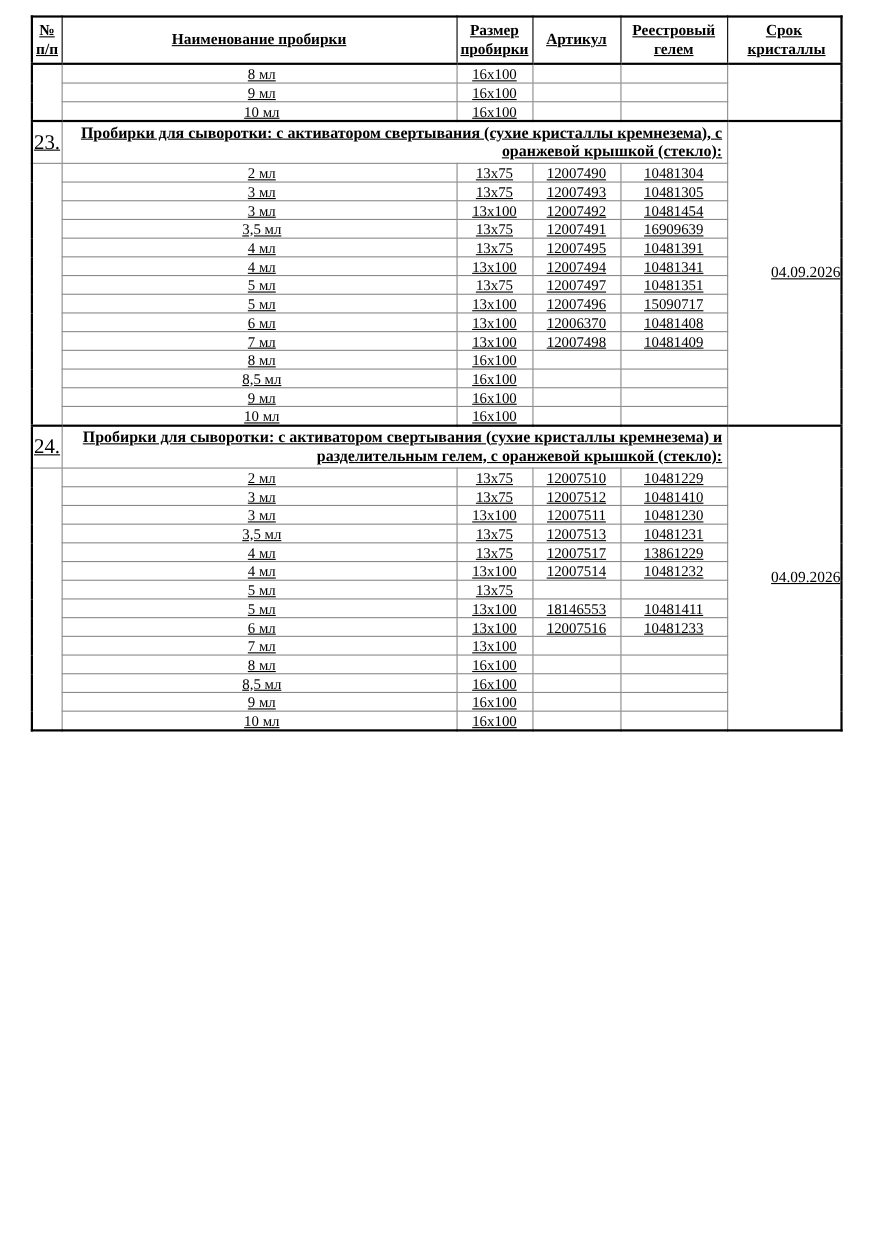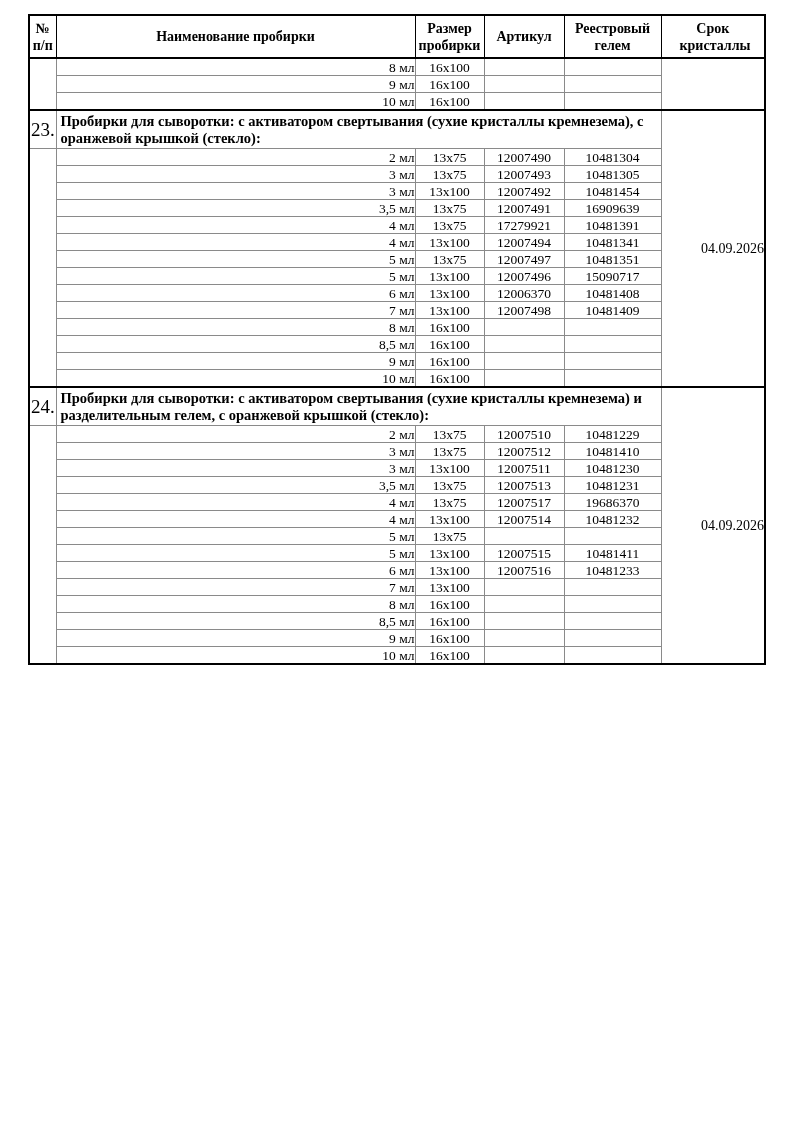--- a/index.html
+++ b/index.html
@@ -3,21 +3,21 @@
 <meta charset="utf-8">
 <style>
   html, body { margin: 0; padding: 0; }
   body {
     width: 800px; height: 1131px;
     background: #ffffff;
     position: relative;
     font-family: "Liberation Serif", serif;
     color: #000;
   }
-  .doc-table-wrap { position: absolute; left: 28px; top: 14px; }
+  .doc-table-wrap { position: absolute; left: 28px; top: 14px; text-decoration: underline; }
   table.doc-table {
     border-collapse: collapse;
     table-layout: fixed;
     width: 736px;
     border: 2px solid #000;
   }
   td {
     border: 1px solid #8a8a8a;
     overflow: hidden;
     padding: 0;
@@ -31,21 +31,21 @@
     font-size: 14px;
     line-height: 17px;
     text-align: center;
     vertical-align: middle;
     height: 39px;
     padding: 1px 2px;
   }
   thead td.pad-wide { padding: 1px 18px; }
   
   td.c-name {
-    text-align: right;
+    text-align: center;
     padding-left: 5px;
     font-size: 13.5px;
     line-height: 15px;
     height: 16px;
     vertical-align: middle;
   }
   td.c-mid {
     text-align: center;
     font-size: 13.5px;
     line-height: 15px;
@@ -55,21 +55,21 @@
   
   td.sec-num {
     text-align: center;
     font-size: 19px;
     vertical-align: middle;
   }
   td.sec-title {
     font-weight: bold;
     font-size: 14.5px;
     line-height: 17px;
-    text-align: left;
+    text-align: right;
     vertical-align: middle;
     height: 35px;
     padding: 1px 4px;
   }
   
   td.v-cell {
     text-align: right;
     vertical-align: middle;
     font-size: 14px;
   }
@@ -146,21 +146,21 @@
         </tr>
         <tr>
           <td class="c-name">3,5 мл</td>
           <td class="c-mid">13x75</td>
           <td class="c-mid">12007491</td>
           <td class="c-mid">16909639</td>
         </tr>
         <tr>
           <td class="c-name">4 мл</td>
           <td class="c-mid">13x75</td>
-          <td class="c-mid">17279921</td>
+          <td class="c-mid">12007495</td>
           <td class="c-mid">10481391</td>
         </tr>
         <tr>
           <td class="c-name">4 мл</td>
           <td class="c-mid">13x100</td>
           <td class="c-mid">12007494</td>
           <td class="c-mid">10481341</td>
         </tr>
         <tr>
           <td class="c-name">5 мл</td>
@@ -237,38 +237,38 @@
         <tr>
           <td class="c-name">3,5 мл</td>
           <td class="c-mid">13x75</td>
           <td class="c-mid">12007513</td>
           <td class="c-mid">10481231</td>
         </tr>
         <tr>
           <td class="c-name">4 мл</td>
           <td class="c-mid">13x75</td>
           <td class="c-mid">12007517</td>
-          <td class="c-mid">19686370</td>
+          <td class="c-mid">13861229</td>
         </tr>
         <tr>
           <td class="c-name">4 мл</td>
           <td class="c-mid">13x100</td>
           <td class="c-mid">12007514</td>
           <td class="c-mid">10481232</td>
         </tr>
         <tr>
           <td class="c-name">5 мл</td>
           <td class="c-mid">13x75</td>
           <td class="c-mid"></td>
           <td class="c-mid"></td>
         </tr>
         <tr>
           <td class="c-name">5 мл</td>
           <td class="c-mid">13x100</td>
-          <td class="c-mid">12007515</td>
+          <td class="c-mid">18146553</td>
           <td class="c-mid">10481411</td>
         </tr>
         <tr>
           <td class="c-name">6 мл</td>
           <td class="c-mid">13x100</td>
           <td class="c-mid">12007516</td>
           <td class="c-mid">10481233</td>
         </tr>
         <tr>
           <td class="c-name">7 мл</td>

